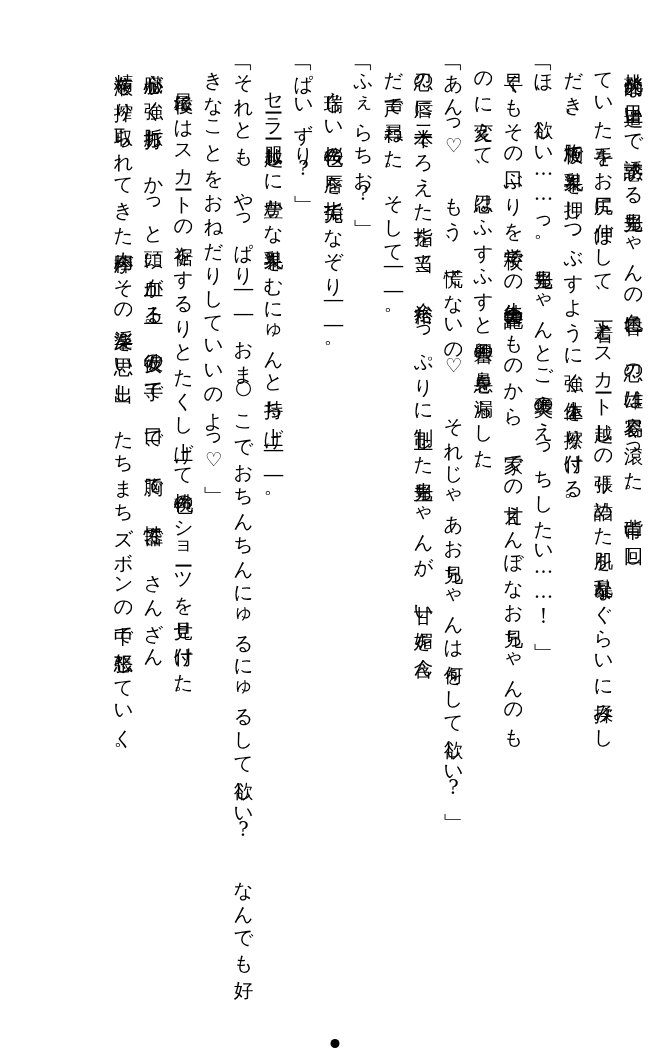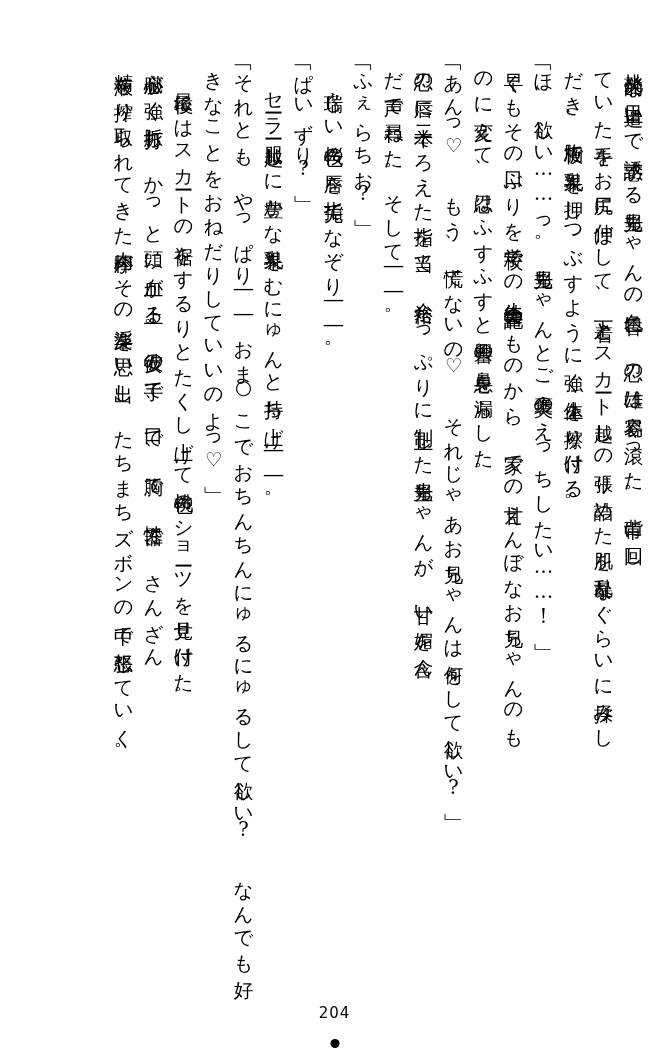--- a/index.html
+++ b/index.html
@@ -97,17 +97,16 @@
       <div class="line indent1">瑞々しい桜色の唇を指先でなぞり――。</div>
       <div class="line">「ぱいずり?」</div>
       <div class="line indent1">セーラー服越しに豊かな乳果をむにゅんと持ち上げ――。</div>
       <div class="line">「それとも、やっぱり――おま○こでおちんちんにゅるにゅるして欲しい? なんでも好</div>
       <div class="line">きなことをおねだりしていいのよっ♡」</div>
       <div class="line indent1">最後にはスカートの裾をするりとたくし上げて桃色のショーツを見せ付けた。</div>
       <div class="line">心臓が強く脈打ち、かっと頭に血が上る。彼女の手で、口で、胸で、性器で、さんざん</div>
       <div class="line">精液を搾り取られてきた肉棒がその淫楽を思い出し、たちまちズボンの中で怒張していく。</div>
     </div>
 
-  <div id="page-number">204</div>
 
   <div id="bottom-mark"></div>
 
 </div>
 
 </body></html>

